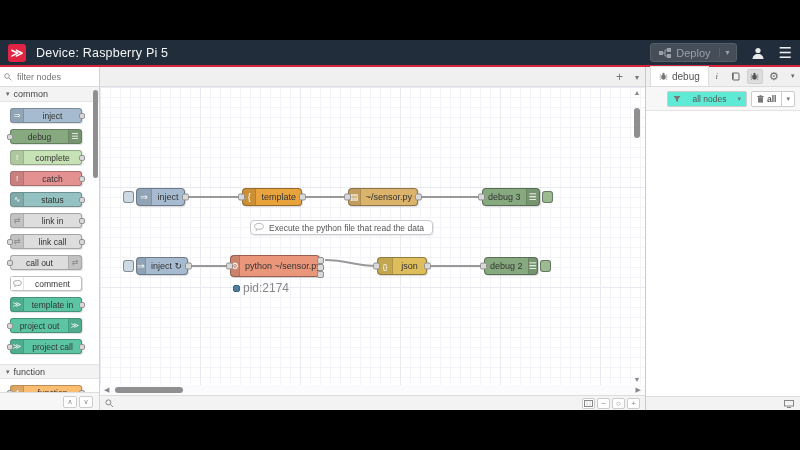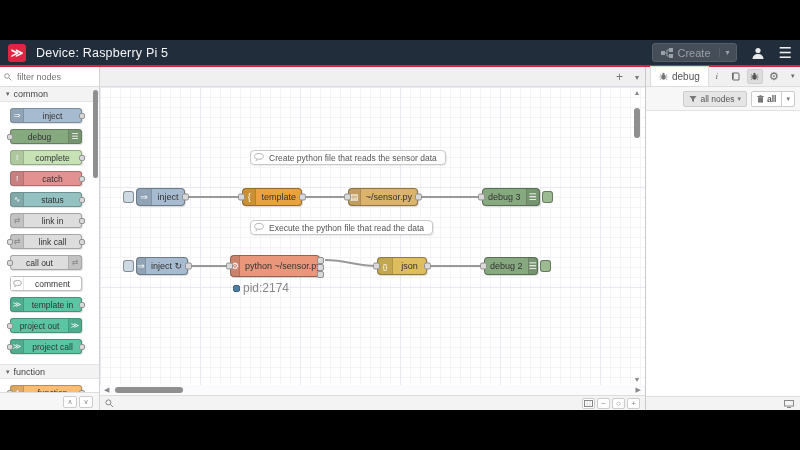--- a/index.html
+++ b/index.html
@@ -123,21 +123,21 @@
     align-items:flex-end;flex:0 0 auto;}
   .sb-tab{height:20px;background:#fff;border:1px solid #ddd;border-bottom:0;margin-left:4px;
     padding:0 8px;display:flex;align-items:center;gap:4px;font-size:10px;color:#555;}
   .sb-icons{margin-left:auto;display:flex;align-items:center;gap:3px;padding-right:4px;
     height:20px;}
   .sb-ic{width:16px;height:15px;display:flex;align-items:center;justify-content:center;
     color:#666;border-radius:2px;font-size:9px;}
   .sb-ic.active{background:#ddd;border:1px solid #cfcfcf;}
   .sb-filter{height:24px;background:#f7f7f7;border-bottom:1px solid #e3e3e3;display:flex;
     align-items:center;justify-content:flex-end;gap:4px;padding:0 5px;flex:0 0 auto;}
-  .flt-btn{display:flex;align-items:center;gap:3px;height:16px;background:#e5e5e5;
+  .flt-btn{display:flex;align-items:center;gap:11px;height:16px;background:#5eead4;
     border:1px solid #ccc;border-radius:2px;padding:0 5px;font-size:8.5px;color:#555;}
   .flt-caret{font-size:7px;color:#777;}
   .flt-split{display:flex;align-items:stretch;height:16px;border:1px solid #ccc;
     border-radius:2px;background:#fff;font-size:8.5px;color:#555;}
   .flt-split .seg{display:flex;align-items:center;gap:3px;padding:0 5px;font-weight:bold;}
   .flt-split .seg2{border-left:1px solid #ccc;display:flex;align-items:center;padding:0 4px;}
   .sb-body{flex:1;background:#fff;}
   .sb-foot{height:14px;background:#f3f3f3;border-top:1px solid #ddd;display:flex;
     align-items:center;justify-content:flex-end;padding:0 6px;flex:0 0 auto;color:#888;}
 
@@ -154,21 +154,21 @@
     <div class="hdr-title">Device: Raspberry Pi 5</div>
     <div class="hdr-spacer"></div>
     <div class="deploy">
       <div class="deploy-main">
         <svg class="mini" width="12" height="10" viewBox="0 0 12 10">
           <rect x="0" y="3" width="4" height="4" fill="#9aa1a9"></rect>
           <rect x="8" y="0" width="4" height="4" fill="#9aa1a9"></rect>
           <rect x="8" y="6" width="4" height="4" fill="#9aa1a9"></rect>
           <path d="M4 5h2M6 2h2M6 8h2M6 2v6" stroke="#9aa1a9" fill="none"></path>
         </svg>
-        <span>Create</span>
+        <span>Deploy</span>
       </div>
       <div class="deploy-caret">▾</div>
     </div>
     <div class="hdr-ic">
       <svg class="mini" width="14" height="14" viewBox="0 0 14 14">
         <circle cx="7" cy="4.5" r="2.6" fill="#e8eaec"></circle>
         <path d="M1.5 13c0-3 2.4-5 5.5-5s5.5 2 5.5 5z" fill="#e8eaec"></path>
       </svg>
     </div>
     <div class="hdr-ic menu-ic">☰</div>
@@ -299,29 +299,20 @@
       <div class="grid">
         <svg class="wires" width="545" height="296">
           <path d="M88 110 C105 110 123 110 140 110" stroke="#999" stroke-width="2" fill="none"></path>
           <path d="M205 110 C219 110 232 110 246 110" stroke="#999" stroke-width="2" fill="none"></path>
           <path d="M321 110 C341 110 362 110 382 110" stroke="#999" stroke-width="2" fill="none"></path>
           <path d="M90 179 C103 179 117 179 130 179" stroke="#999" stroke-width="2" fill="none"></path>
           <path d="M225 173 C248 173 254 179 277 179" stroke="#999" stroke-width="2" fill="none"></path>
           <path d="M330 179 C348 179 366 179 384 179" stroke="#999" stroke-width="2" fill="none"></path>
         </svg>
 
-        <div class="comment" style="left:150px;top:63px;">
-          <div class="cib">
-            <svg class="mini" width="10" height="9" viewBox="0 0 10 9">
-              <ellipse cx="5" cy="3.4" rx="4.4" ry="2.9" fill="none" stroke="#b5b5b5"></ellipse>
-              <path d="M3 5.6l-1.2 2.3 3-1.8" fill="#fff" stroke="#b5b5b5" stroke-width=".7"></path>
-            </svg>
-          </div>
-          <div class="cl">Create python file that reads the sensor data</div>
-        </div>
 
         <div class="node" style="left:36px;top:101px;width:49px;background:#a6bbcf;">
           <span class="nbtn l" style="background:#cdd9e3;"></span>
           <div class="ib">⇒</div>
           <div class="nl">inject</div>
           <span class="port out"></span>
         </div>
 
         <div class="node" style="left:142px;top:101px;width:60px;background:#e8a33d;">
           <div class="ib">{</div>

